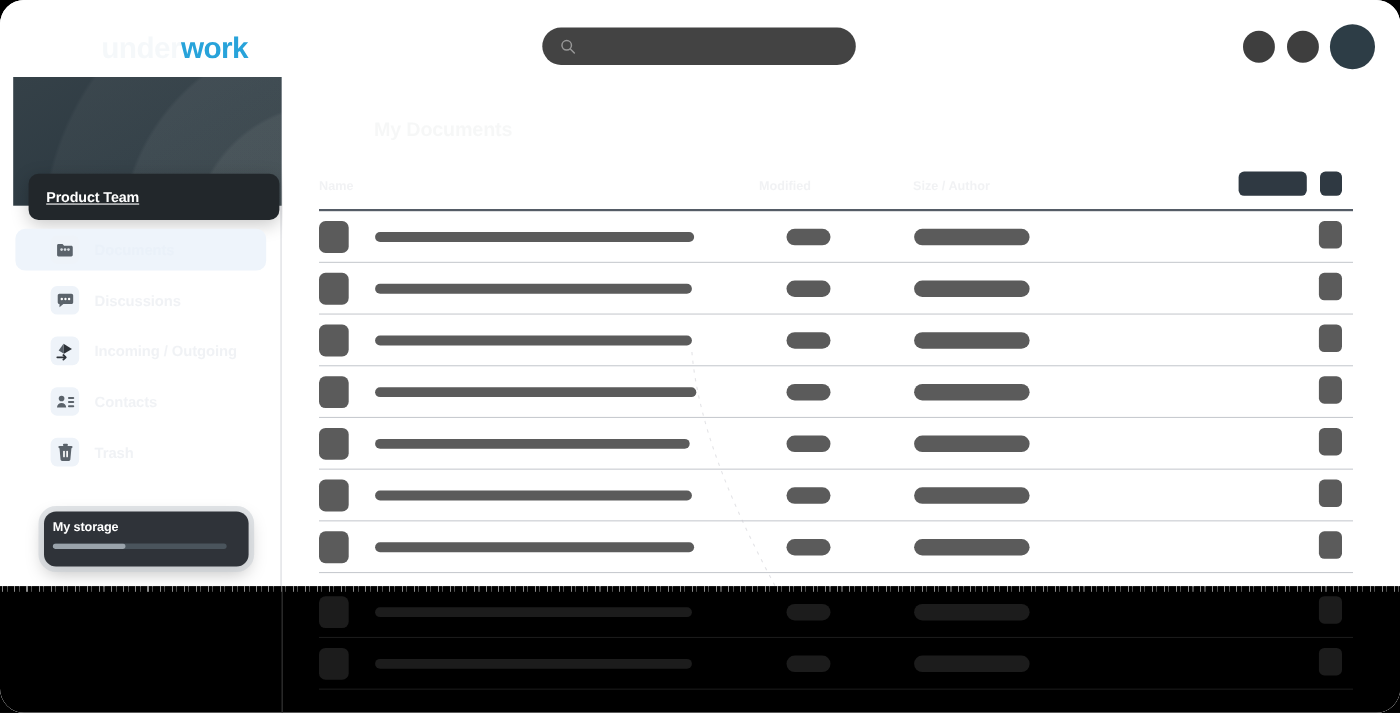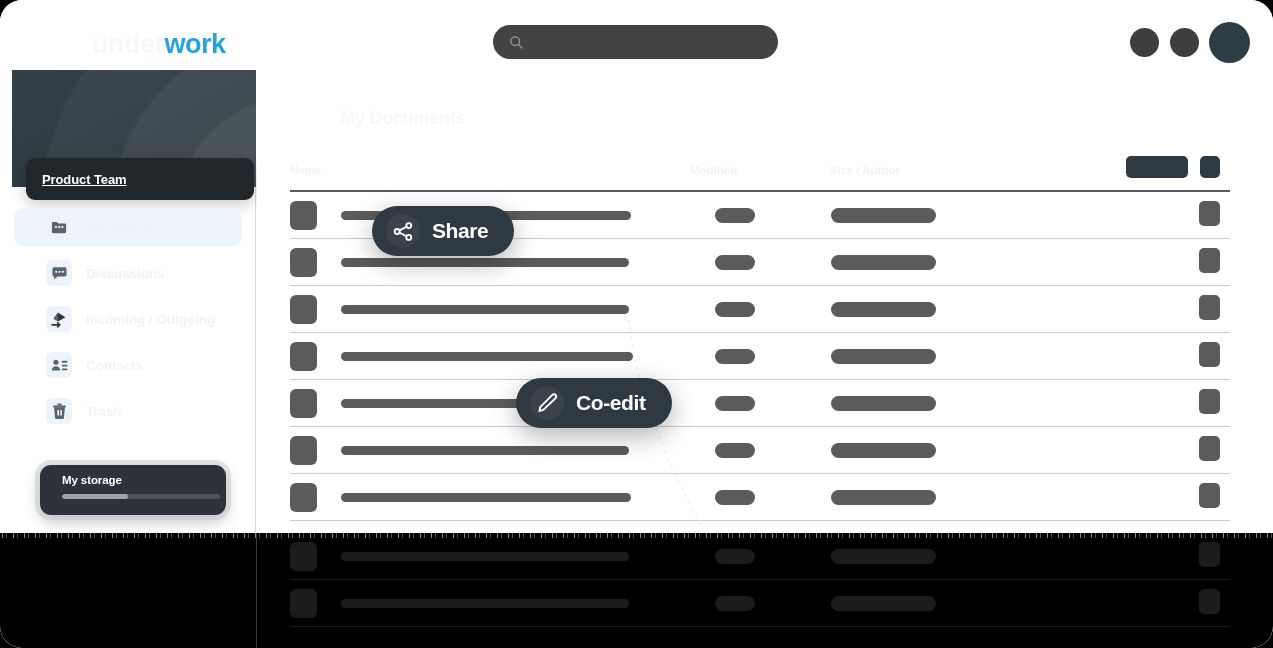--- a/index.html
+++ b/index.html
@@ -145,21 +145,21 @@
   }
   .nav-item.is-active .nav-label { color: rgba(232,240,248,0.70); }
   .nav-item.dim-more .nav-label  { color: rgba(196,206,218,0.26); }
 
   #storage-card {
     position: absolute;
     left: 40px; top: 395px;
     width: 186px; height: 50px;
     background: #2f3339;
     border-radius: 11px;
-    padding: 9px 14px 0 22px;
+    padding: 9px 14px 0 8px;
     box-shadow: 0 0 0 5px rgba(200,205,212,0.55), 0 6px 16px rgba(0,0,0,0.26);
   }
   #storage-label {
     color: #ffffff;
     font-size: 11.5px;
     font-weight: 700;
     letter-spacing: -0.1px;
   }
   #storage-track {
     margin-top: 8px;
@@ -504,41 +504,21 @@
         <span class="cell-action"></span>
       </div>
     </div>
 
     <svg id="drag-trace" viewBox="0 0 230 260">
       <path d="M72 0 C 78 70, 112 150, 160 235" fill="none" stroke="#c9c9cf" stroke-width="1" stroke-dasharray="3 5"></path>
     </svg>
 
   </div>
 
-  <div class="float-pill" id="pill-share">
-    <span class="pill-ico">
-      <svg viewBox="0 0 24 24" width="23" height="23">
-        <circle cx="17.5" cy="5.8" r="2.6" fill="none" stroke="#ffffff" stroke-width="1.9"></circle>
-        <circle cx="17.5" cy="18.2" r="2.6" fill="none" stroke="#ffffff" stroke-width="1.9"></circle>
-        <circle cx="5.4" cy="12" r="2.6" fill="none" stroke="#ffffff" stroke-width="1.9"></circle>
-        <line x1="7.8" y1="10.8" x2="15.2" y2="7.0" stroke="#ffffff" stroke-width="1.9" stroke-linecap="round"></line>
-        <line x1="7.8" y1="13.2" x2="15.2" y2="17.0" stroke="#ffffff" stroke-width="1.9" stroke-linecap="round"></line>
-      </svg>
-    </span>
-    <span class="pill-label">Share</span>
-  </div>
-
-  <div class="float-pill" id="pill-coedit">
-    <span class="pill-ico">
-      <svg viewBox="0 0 24 24" width="24" height="24">
-        <path d="M17.6 3.6 C18.6 2.9 20.1 3.2 20.8 4.3 C21.5 5.4 21.2 6.7 20.2 7.5 L8.3 18.9 L4.4 20.2 L5.2 16.2 Z" fill="none" stroke="#ffffff" stroke-width="1.9" stroke-linejoin="round"></path>
-      </svg>
-    </span>
-    <span class="pill-label">Co-edit</span>
-  </div>
+
 
   <div id="bottom-cut">
     <div id="bottom-cut-noise"></div>
     <div id="cut-sidebar-divider"></div>
     <div id="cut-rows">
       <div class="cut-row">
         <span class="cell-icon"></span>
         <span class="cell-name" style="width:288px"></span>
         <span class="cell-date"></span>
         <span class="cell-size"></span>

